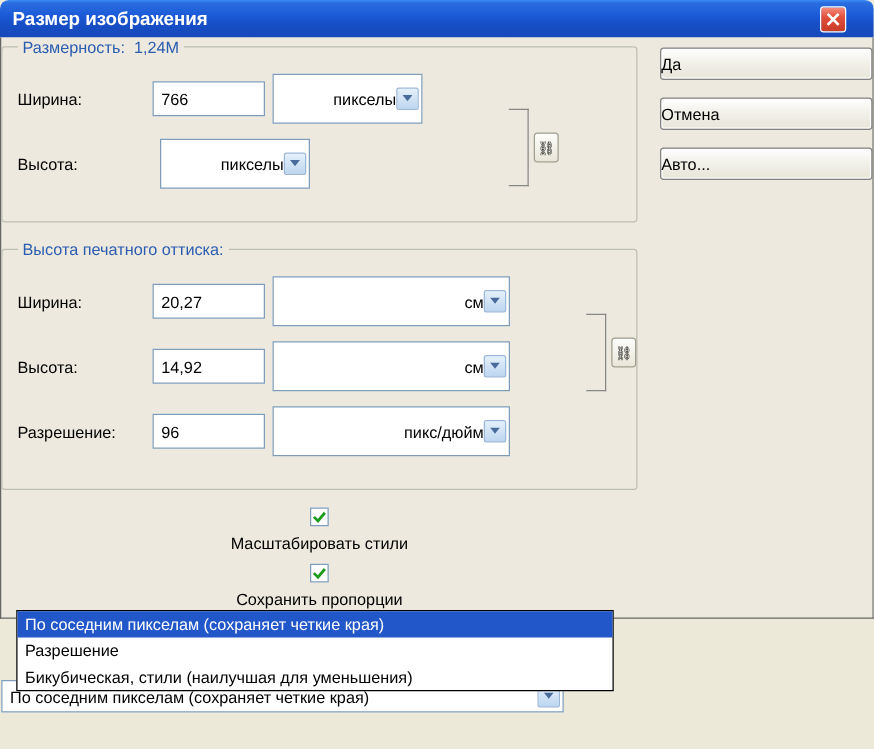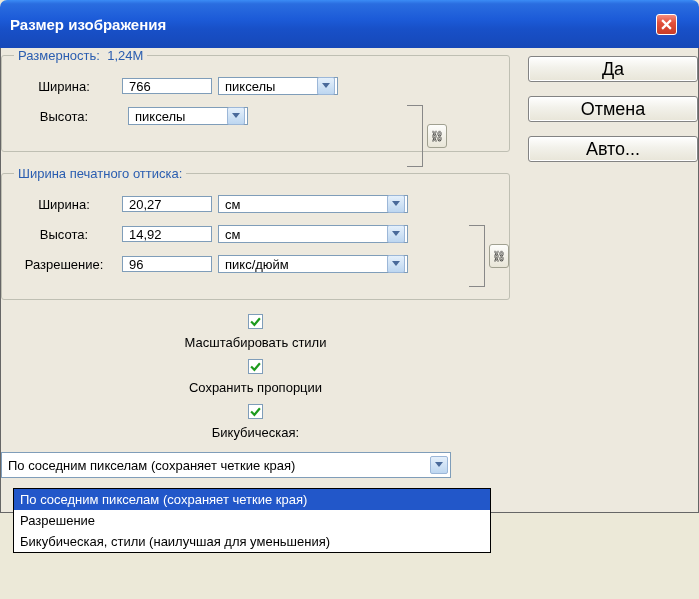--- a/index.html
+++ b/index.html
@@ -1,19 +1,19 @@
 <!DOCTYPE html>
 <html><head>
 <meta charset="utf-8">
 <style>
 * { box-sizing: border-box; margin: 0; padding: 0; }
 body { font-family: Tahoma, Arial, sans-serif; font-size: 13px; background: #ece9d8; width: 699px; height: 599px; overflow: hidden; position: relative; }
 
 .titlebar {
-  height: 48px;
+  height: 30px;
   background: linear-gradient(to bottom, #3b8cf5 0%, #2a6de0 8%, #1c5bd8 40%, #1850c8 60%, #1648b8 100%);
   display: flex; align-items: center; justify-content: space-between;
   padding: 0 22px 0 10px;
   color: #fff; font-weight: bold; font-size: 15px;
   border-top-left-radius: 7px; border-top-right-radius: 7px;
   font-family: "Trebuchet MS", Tahoma, sans-serif;
 }
 .close-btn {
   width: 21px; height: 21px; background: linear-gradient(to bottom, #f68d7e, #e2503c 40%, #c93c28);
   border: 1px solid #fff; border-radius: 3px; display: flex; align-items: center; justify-content: center;
@@ -27,45 +27,45 @@
   padding: 0;
   display: flex; gap: 18px;
   height: 465px;
 }
 .left-col { flex: 1; }
 .right-col { width: 170px; display: flex; flex-direction: column; gap: 14px; padding-top: 8px; }
 
 .btn {
   height: 26px; background: linear-gradient(to bottom, #fff, #f2f1ea 45%, #e8e5d8);
   border: 1px solid #838383; border-radius: 3px;
-  font-size: 18px; display: flex; align-items: center; justify-content: center;
+  font-size: 13px; display: flex; align-items: center; justify-content: flex-start;
   box-shadow: inset 0 0 0 1px #fff;
 }
 
 fieldset {
   border: 1px solid #bfbfb3;
   border-radius: 3px;
   padding: 14px 12px 14px 12px;
   margin-bottom: 14px;
   position: relative;
 }
 legend {
   color: #2a5db0; padding: 0 4px; font-size: 13px;
 }
 
 .row { display: flex; align-items: center; margin-bottom: 12px; position: relative; }
 .row:last-child { margin-bottom: 0; }
-.rlabel { width: 100px; text-align: center; margin-right: 8px; color: #000; }
+.rlabel { width: 100px; text-align: left; margin-right: 8px; color: #000; }
 .tinput {
-  width: 90px; height: 16px; border: 1px solid #7f9db9; padding: 2px 6px;
+  width: 90px; height: 28px; border: 1px solid #7f9db9; padding: 2px 6px;
   font-size: 13px; background: #fff;
 }
 .sel {
-  height: 18px; border: 1px solid #7f9db9; background: #fff;
-  display: flex; align-items: center; justify-content: space-between;
+  height: 40px; border: 1px solid #7f9db9; background: #fff;
+  display: flex; align-items: center; justify-content: flex-end;
   padding: 0 2px 0 6px; font-size: 13px; margin-left: 6px;
 }
 .sel.small { width: 120px; }
 .sel.med { width: 190px; }
 .dd-btn {
   width: 18px; height: 18px;
   background: linear-gradient(to bottom, #e5f0fb, #bdd6f0);
   border: 1px solid #9cb7d8; border-radius: 2px;
   display: flex; align-items: center; justify-content: center;
 }
@@ -154,21 +154,21 @@
 
       <div class="link-bracket b1">
         <div class="brk"></div>
         <div class="link-icon">
             <span>⛓</span>
           </div>
       </div>
     </fieldset>
 
     <fieldset style="position:relative">
-      <legend>Ширина печатного оттиска:</legend>
+      <legend>Высота печатного оттиска:</legend>
 
       <div class="row">
         <div class="rlabel">Ширина:</div>
         <input class="tinput" value="20,27" style="">
         <div class="sel med">
           <span>см</span>
           <div class="dd-btn">
               <svg viewBox="0 0 8 6">
                 <path d="M0 0 L8 0 L4 5 Z" fill="#4a6a9a"></path>
               </svg>

